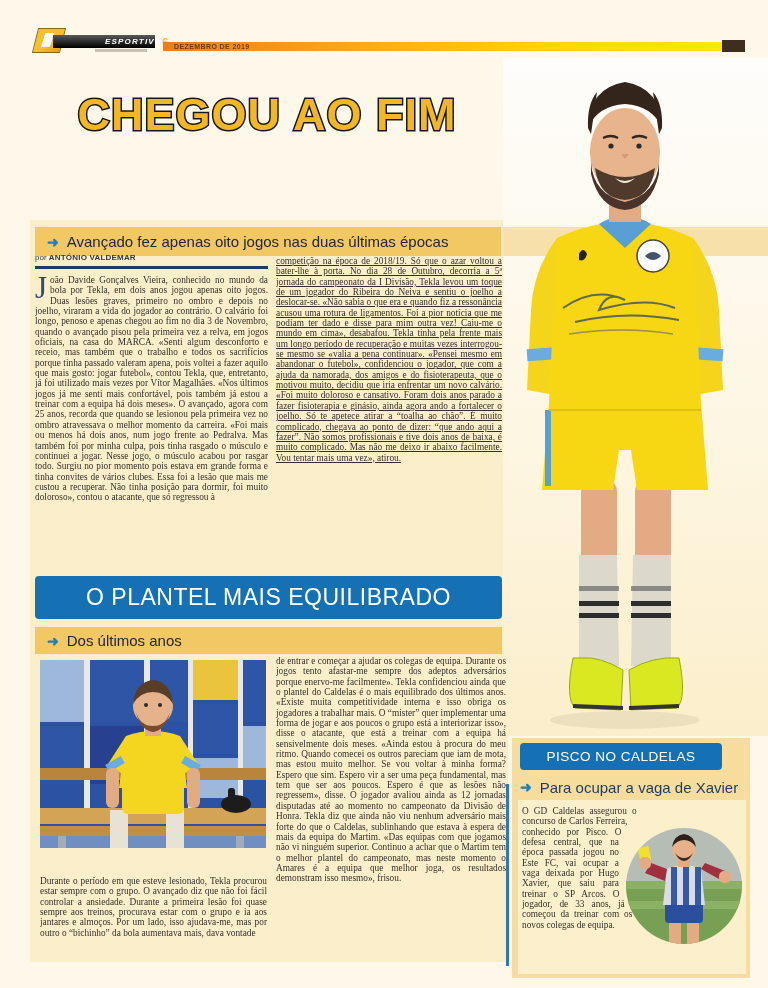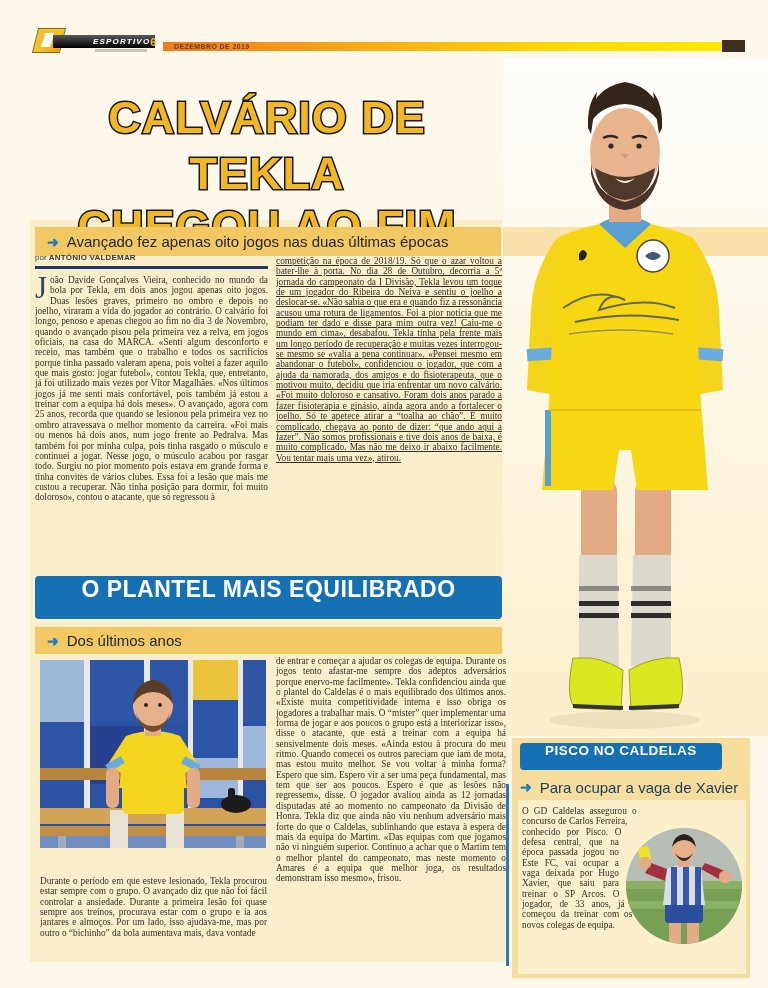--- a/index.html
+++ b/index.html
@@ -9,21 +9,21 @@
     font-family:"Liberation Sans",sans-serif;
   }
   .abs{position:absolute;}
   .panel{background:#fbeecb;}
 
   
   .logo-wrap{left:35px;top:28px;width:125px;height:28px;}
   .logo-d{position:absolute;left:0;top:0;width:26px;height:23px;background:linear-gradient(135deg,#f7c02a 55%,#e89a17 100%);transform:skewX(-14deg);border:1px solid #8a6a10;}
   .logo-d:after{content:"";position:absolute;left:7px;top:4px;width:9px;height:14px;background:#fff;transform:skewX(-4deg);}
   .logo-bar{position:absolute;left:18px;top:7px;width:102px;height:13px;background:linear-gradient(180deg,#5a5a5a,#222 60%,#000);display:flex;align-items:center;}
-  .logo-name{color:#fff;font-style:italic;font-weight:bold;font-size:8px;letter-spacing:1.2px;margin-left:12px;flex:1;padding-left:28px;}
+  .logo-name{color:#fff;font-style:italic;font-weight:bold;font-size:8px;letter-spacing:1.2px;margin-left:24px;flex:1;padding-left:28px;}
   .logo-num{color:#f5c51e;font-weight:bold;font-size:11px;margin-right:4px;}
   .logo-tagline{position:absolute;left:60px;top:21px;width:52px;height:3px;background:#c9c2b4;}
   .date-bar{left:163px;top:42px;width:560px;height:9px;background:linear-gradient(90deg,#ee7c1b 0%,#f5a41c 30%,#ffd800 70%,#ffe900 100%);}
   .date-end{left:722px;top:40px;width:23px;height:12px;background:#3d2e20;}
   .date-text{left:174px;top:42px;font-size:7px;font-weight:bold;color:#6b3c10;letter-spacing:.4px;line-height:9px;}
 
   
   .headline{left:28px;top:90px;width:478px;text-align:center;color:#f2b725;font-weight:900;
     -webkit-text-stroke:3px #181818;paint-order:stroke fill;letter-spacing:1px;}
   .headline .l1{font-size:45px;line-height:56px;}
@@ -37,21 +37,21 @@
   
   .byline{left:35px;top:253px;width:233px;text-align:left;font-size:8px;color:#3a3a3a;}
   .byline b{font-size:8px;letter-spacing:.2px;}
   .rule{left:35px;top:266px;width:233px;height:3px;background:#20386b;}
 
   
   .serif{font-family:"Liberation Serif",serif;font-size:9.3px;line-height:10.35px;text-align:justify;color:#35302a;}
   .dropcap{float:left;font-size:31px;line-height:25px;padding-right:3px;color:#2e4a6e;font-family:"Liberation Serif",serif;}
 
   
-  .banner{background:#1671b4;color:#fff;font-weight:700;text-align:center;border-radius:4px;display:flex;justify-content:center;}
+  .banner{background:#1671b4;color:#fff;font-weight:400;text-align:center;border-radius:4px;display:flex;align-items:center;justify-content:center;}
   .banner.big{left:35px;top:576px;width:467px;height:43px;font-size:23px;letter-spacing:.5px;}
   .banner.small{left:520px;top:743px;width:202px;height:27px;font-size:13.5px;letter-spacing:.5px;}
 
   
   .sidebar-outer{left:512px;top:738px;width:238px;height:240px;background:#f6dd9d;}
   .sidebar-inner{left:518px;top:800px;width:228px;height:174px;background:#fbf0cb;}
   .sidebar-sf{left:520px;top:776px;width:223px;height:22px;display:flex;align-items:center;}
   .sidebar-sf .sf-text{color:#1b3c5e;}
   .vrule{left:506px;top:784px;width:3px;height:182px;background:#2f77b8;}
 
@@ -71,21 +71,20 @@
     <span class="logo-name">ESPORTIVO</span>
     <span class="logo-num">6</span>
   </div>
   <div class="logo-tagline"></div>
 </div>
 <div class="abs date-bar"></div>
 <div class="abs date-end"></div>
 <div class="abs date-text">DEZEMBRO DE 2019</div>
 
 <div class="abs headline">
-  <div class="l1">CALVÁRIO DE TEKLA</div>
   <div class="l2">CHEGOU AO FIM</div>
 </div>
 
 <div class="abs standfirst" style="left:35px;top:227px;width:466px;">
   <span class="arrow">➜</span>
   <span class="sf-text">Avançado fez apenas oito jogos nas duas últimas épocas</span>
 </div>
 
 <div class="abs byline">
   <span>por</span>

